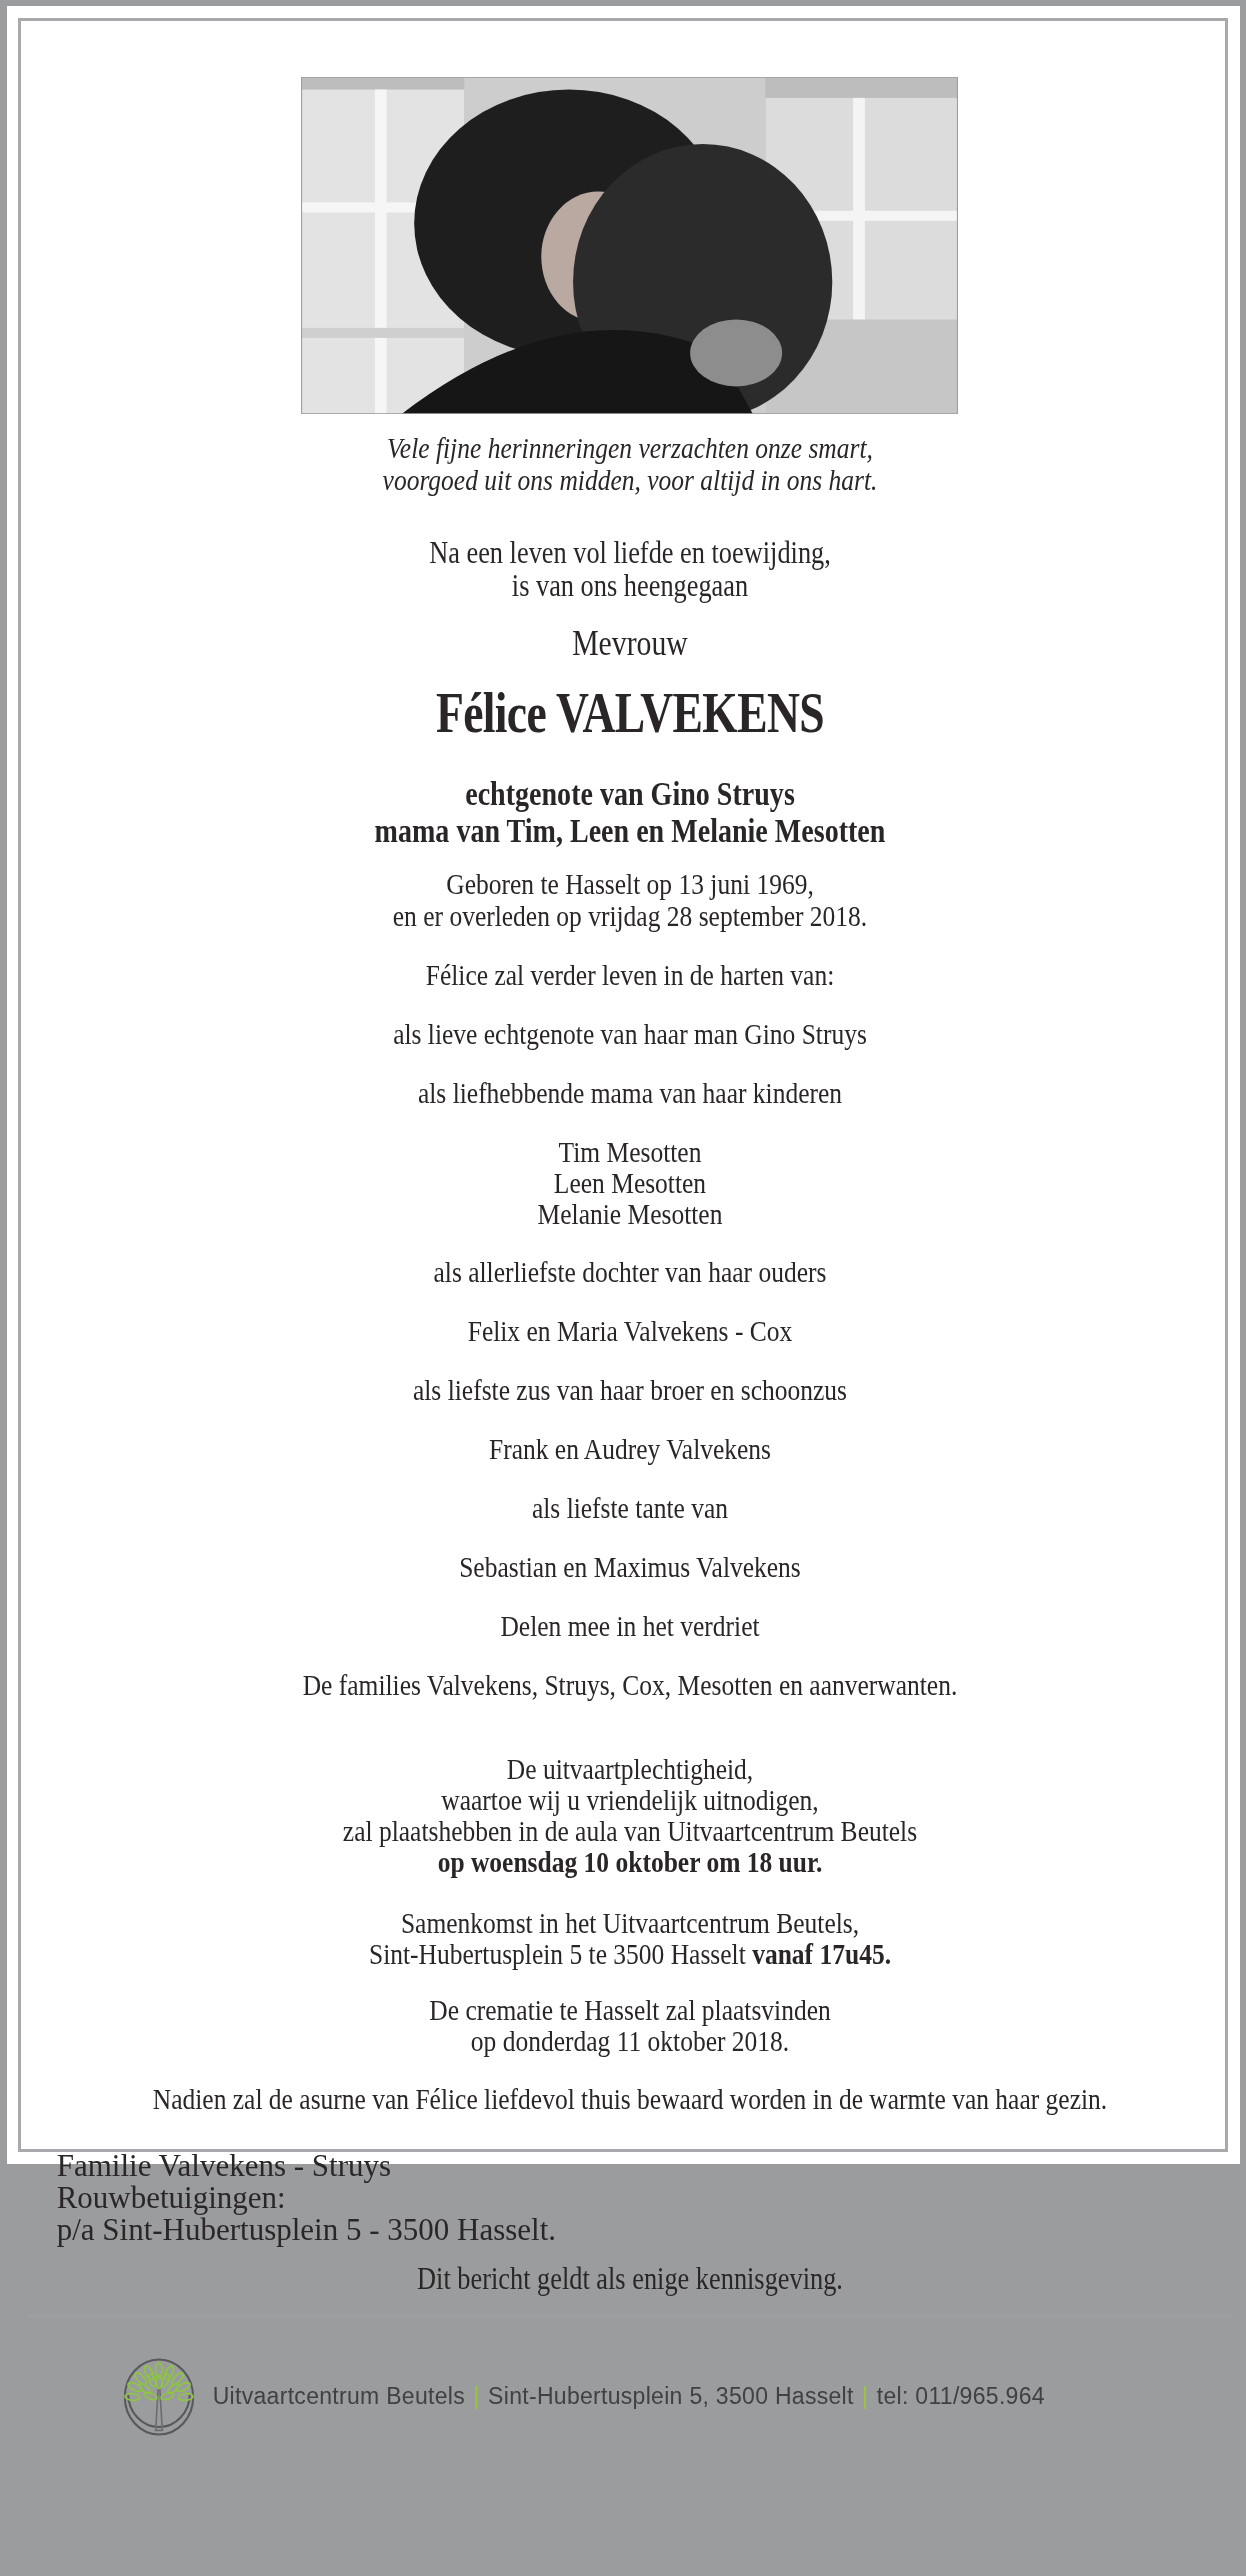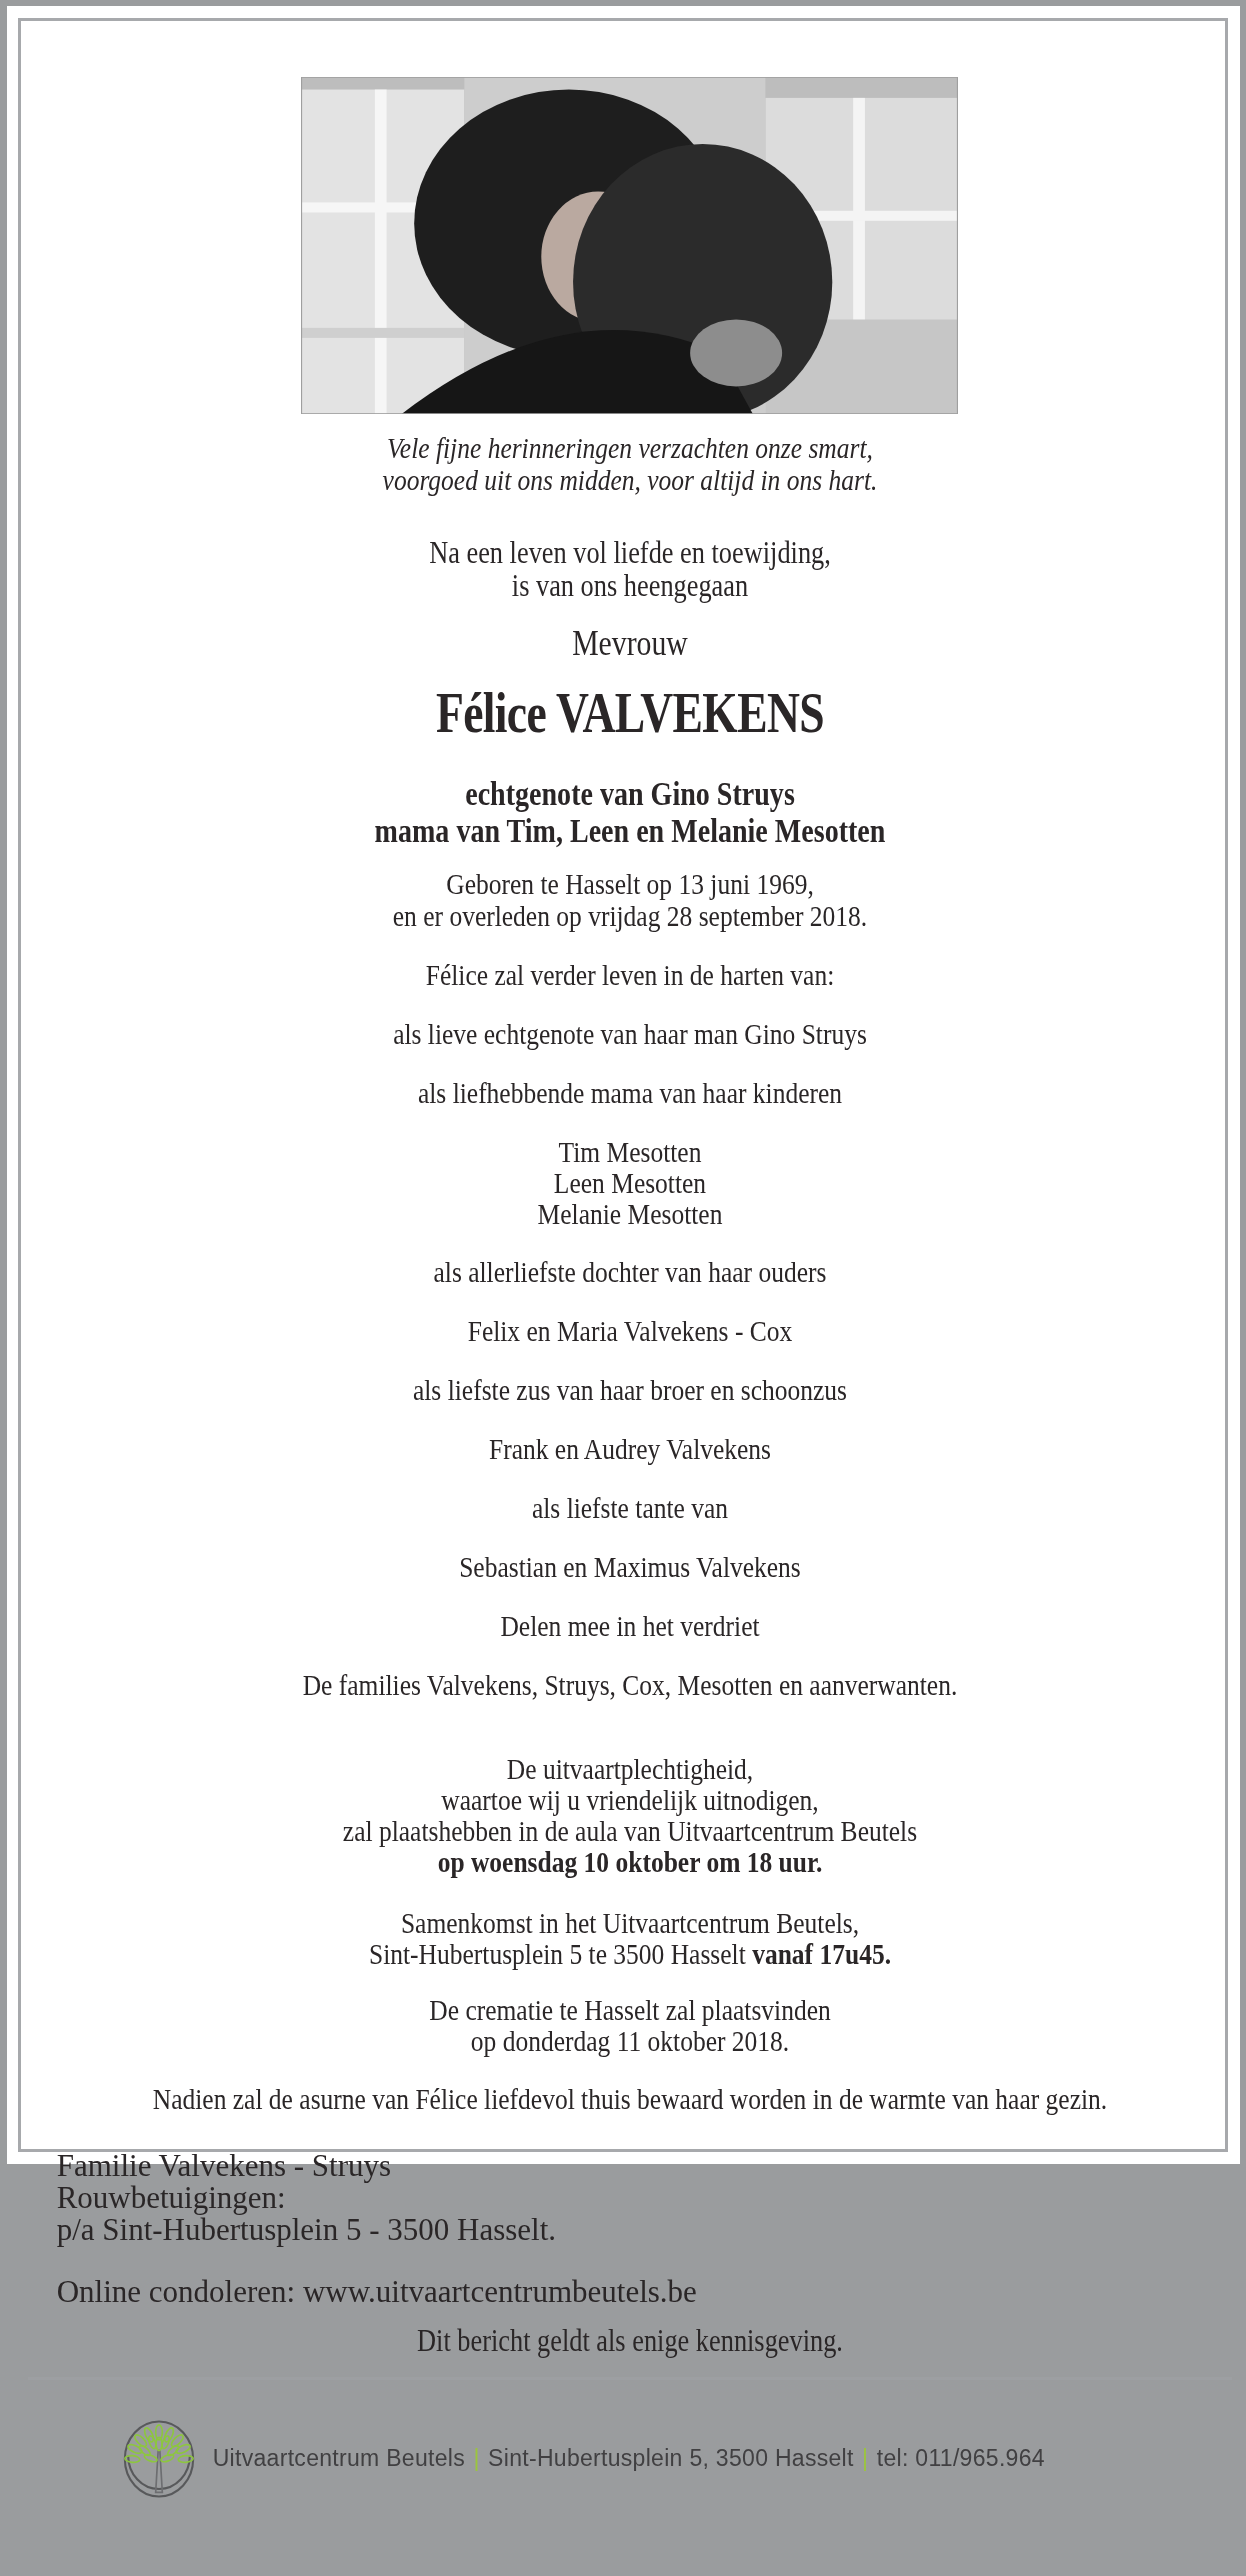--- a/index.html
+++ b/index.html
@@ -168,21 +168,20 @@
     </div>
 
     <div class="urn cond">Nadien zal de asurne van Félice liefdevol thuis bewaard worden in de warmte van haar gezin.</div>
 
     <div class="leftblock">
       <div>Familie Valvekens - Struys</div>
       <div>Rouwbetuigingen:</div>
       <div>p/a Sint-Hubertusplein 5 - 3500 Hasselt.</div>
     </div>
 
-    <div class="leftblock online">Online condoleren: www.uitvaartcentrumbeutels.be</div>
 
     <div class="notice cond">Dit bericht geldt als enige kennisgeving.</div>
 
     <hr class="rule">
 
     <div class="footer">
       <svg class="tree" width="74" height="80" viewBox="0 0 88 96" aria-hidden="true">
         <ellipse cx="44" cy="48" rx="41" ry="45" fill="none" stroke="#58595b" stroke-width="2.5"></ellipse>
         <path d="M7 44 A37 40 0 0 0 81 44" fill="none" stroke="#58595b" stroke-width="2.5"></path>
         <polygon points="40,88 48,88 45,38 43,38" fill="none" stroke="#6d6e71" stroke-width="2"></polygon>

